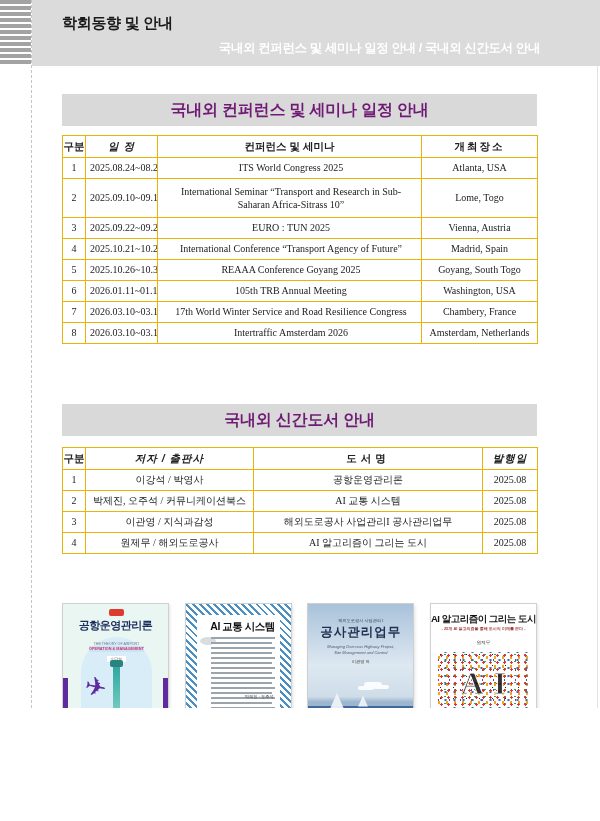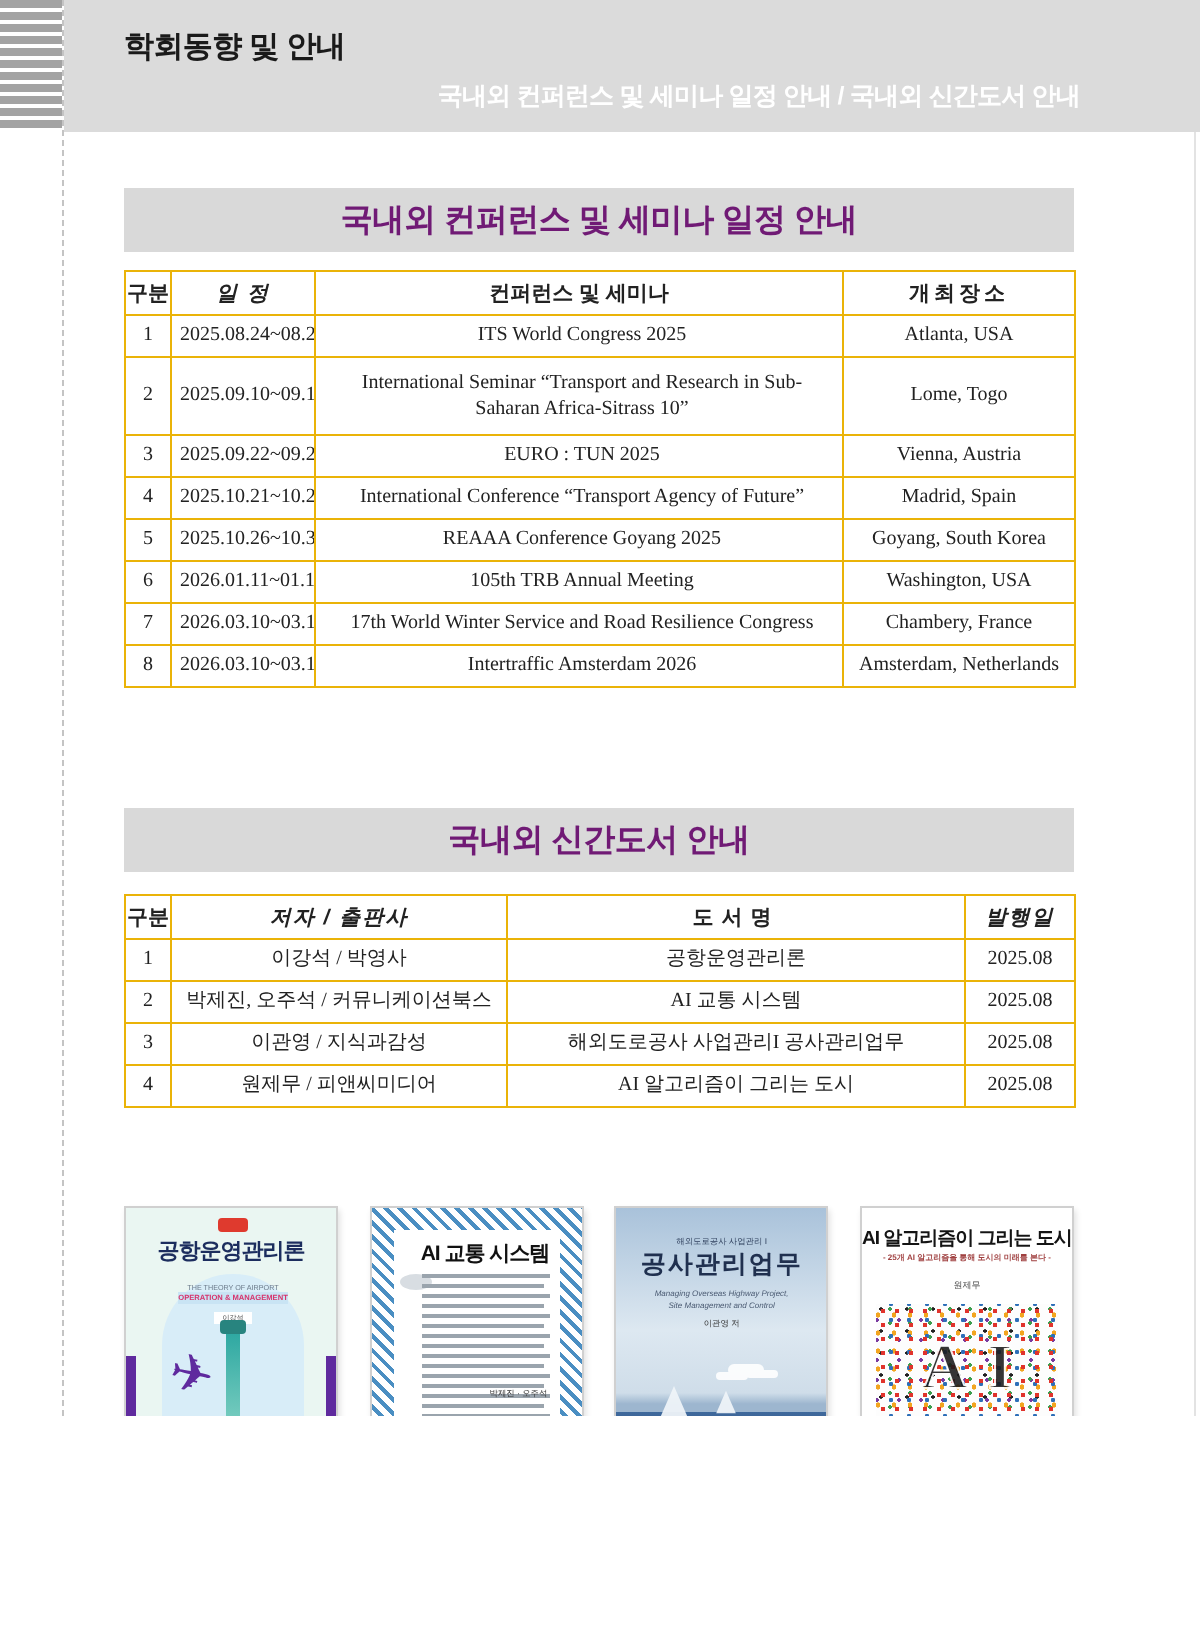--- a/index.html
+++ b/index.html
@@ -202,21 +202,21 @@
       <tr>
         <td>4</td>
         <td>2025.10.21~10.22</td>
         <td class="name">International Conference “Transport Agency of Future”</td>
         <td>Madrid, Spain</td>
       </tr>
       <tr>
         <td>5</td>
         <td>2025.10.26~10.31</td>
         <td class="name">REAAA Conference Goyang 2025</td>
-        <td>Goyang, South Korea</td>
+        <td>Goyang, South Togo</td>
       </tr>
       <tr>
         <td>6</td>
         <td>2026.01.11~01.15</td>
         <td class="name">105th TRB Annual Meeting</td>
         <td>Washington, USA</td>
       </tr>
       <tr>
         <td>7</td>
         <td>2026.03.10~03.13</td>
@@ -263,21 +263,21 @@
         <td>2025.08</td>
       </tr>
       <tr>
         <td>3</td>
         <td>이관영 / 지식과감성</td>
         <td>해외도로공사 사업관리I 공사관리업무</td>
         <td>2025.08</td>
       </tr>
       <tr>
         <td>4</td>
-        <td>원제무 / 피앤씨미디어</td>
+        <td>원제무 / 해외도로공사</td>
         <td>AI 알고리즘이 그리는 도시</td>
         <td>2025.08</td>
       </tr>
     </tbody>
   </table>
 
   <div class="covers">
 
     <div class="cover c1">
       <div class="badge"></div>

